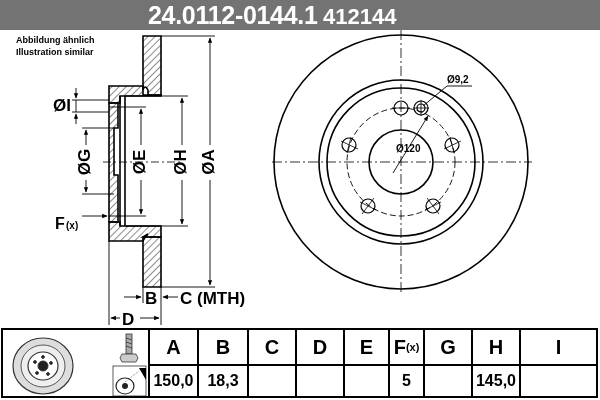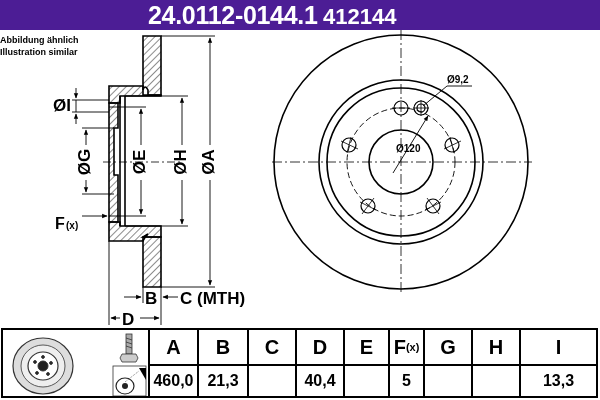--- a/index.html
+++ b/index.html
@@ -1,20 +1,20 @@
 <!DOCTYPE html>
 <html><head>
 <meta charset="utf-8">
 <style>
   html,body{margin:0;padding:0;background:#fff;}
   body{width:600px;height:400px;position:relative;overflow:hidden;font-family:"Liberation Sans",sans-serif;}
-  .header{position:absolute;left:0;top:0;width:600px;height:30px;background:#4c1d95;color:#fff;}
+  .header{position:absolute;left:0;top:0;width:600px;height:30px;background:#737373;color:#fff;}
   .header .pn{position:absolute;left:148px;top:1px;font-size:25px;font-weight:bold;letter-spacing:-0.3px;}
   .header .ref{position:absolute;left:323px;top:4px;font-size:22px;font-weight:bold;}
-  .note{position:absolute;left:0;top:34px;font-size:9px;font-weight:bold;line-height:12px;color:#000;}
+  .note{position:absolute;left:16px;top:34px;font-size:9px;font-weight:bold;line-height:12px;color:#000;}
   svg.draw{position:absolute;left:0;top:0;}
   .tbl{position:absolute;left:1px;top:328px;width:597px;height:70px;border:2px solid #000;box-sizing:border-box;}
   .thumb{position:absolute;left:0;top:0;width:145px;height:66px;border-right:2px solid #000;}
   .cells{position:absolute;left:147px;top:0;right:0;height:66px;display:flex;}
   .col{border-right:2px solid #000;display:flex;flex-direction:column;box-sizing:border-box;}
   .col:last-child{border-right:none;}
   .col .h{height:34px;border-bottom:2px solid #000;display:flex;align-items:center;justify-content:center;font-weight:bold;font-size:20px;}
   .col .v{flex:1;display:flex;align-items:center;justify-content:center;font-weight:bold;font-size:16px;}
   .col .h small{font-size:11px;}
   .lbl{font-family:"Liberation Sans",sans-serif;font-weight:bold;}
@@ -183,47 +183,46 @@
         <ellipse cx="122" cy="56" rx="9" ry="8" fill="#fff" stroke="#222" stroke-width="1.2"></ellipse>
         <ellipse cx="122" cy="56" rx="3" ry="3" fill="#222"></ellipse>
         <path d="M136,38 L143,38 L143,50 Z" fill="#000"></path>
         <line x1="122" y1="52" x2="136" y2="41" stroke="#333" stroke-width="0.6" stroke-dasharray="1,1"></line>
       </g>
     </svg>
   </div>
   <div class="cells">
     <div class="col" style="width:49px">
       <div class="h">A</div>
-      <div class="v">460,0</div>
+      <div class="v">150,0</div>
     </div>
     <div class="col" style="width:50px">
       <div class="h">B</div>
-      <div class="v">21,3</div>
+      <div class="v">18,3</div>
     </div>
     <div class="col" style="width:48px">
       <div class="h">C</div>
     </div>
     <div class="col" style="width:48px">
       <div class="h">D</div>
-      <div class="v">40,4</div>
     </div>
     <div class="col" style="width:45px">
       <div class="h">E</div>
     </div>
     <div class="col" style="width:35px">
       <div class="h">
           <span>F</span>
           <small>(x)</small>
         </div>
       <div class="v">5</div>
     </div>
     <div class="col" style="width:48px">
       <div class="h">G</div>
     </div>
     <div class="col" style="width:48px">
       <div class="h">H</div>
+      <div class="v">145,0</div>
     </div>
     <div class="col" style="flex:1">
       <div class="h">I</div>
-      <div class="v">13,3</div>
     </div>
   </div>
 </div>
 
 </body></html>

